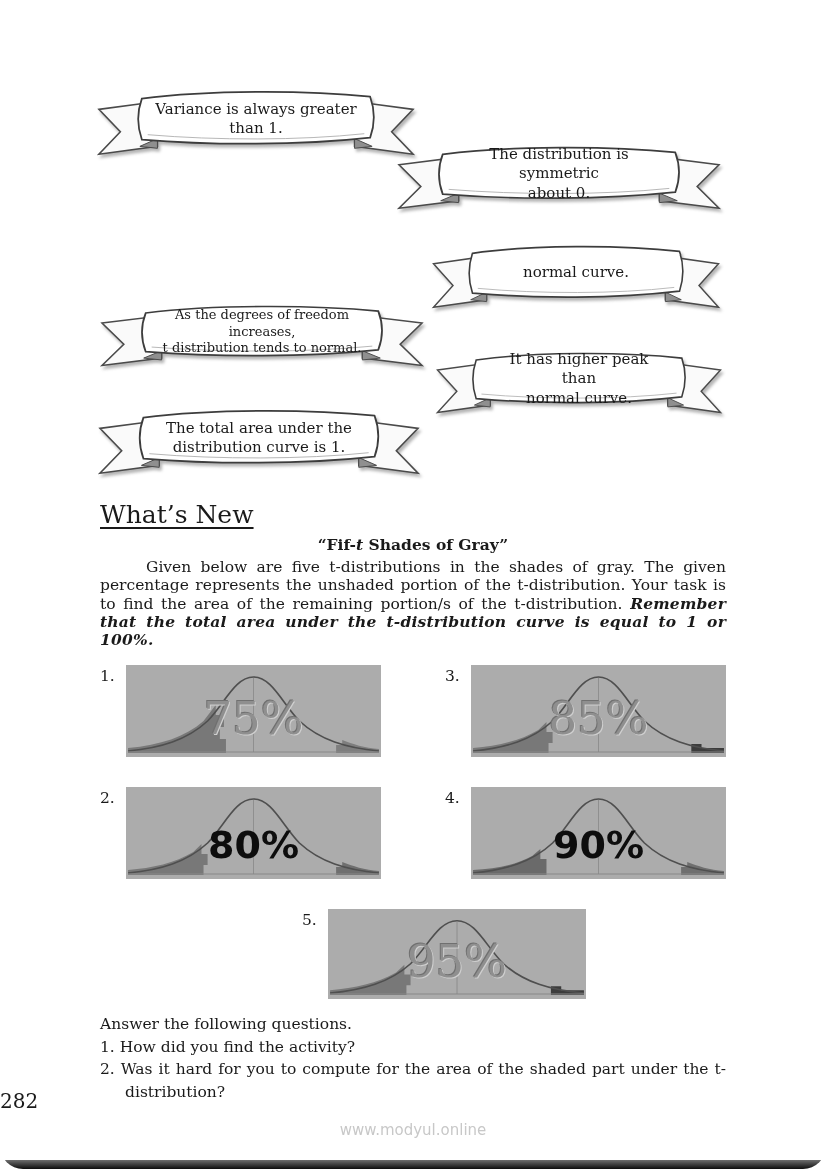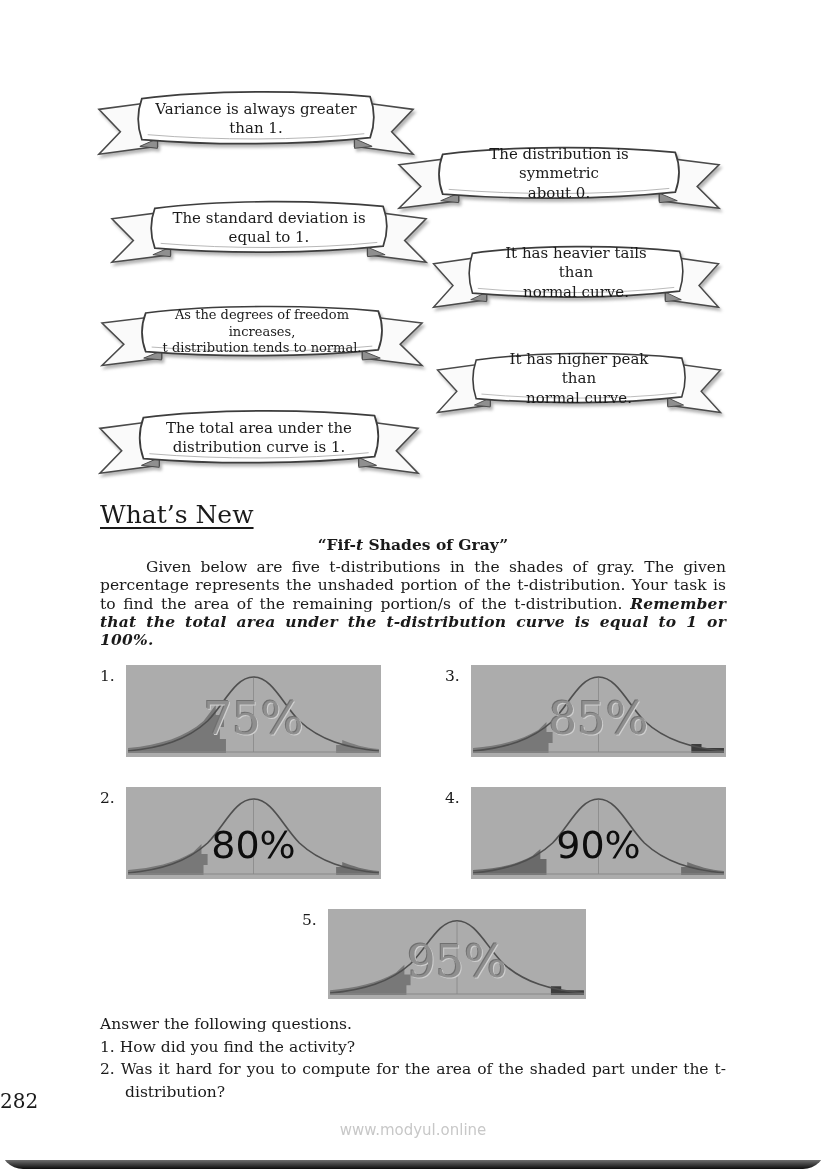--- a/index.html
+++ b/index.html
@@ -73,21 +73,21 @@
     display:flex; align-items:center; justify-content:center;
     padding-top:14px;
   }
   .pct-gray {
     font-family:"DejaVu Serif", serif;
     font-size:45px; color:#8f8f8f;
     text-shadow:1px 1px 0 #cfcfcf, -1px -1px 0 #707070;
   }
   .pct-black {
     font-family:"DejaVu Sans", sans-serif;
-    font-weight:400; font-size:38px; color:#0d0d0d;
+    font-weight:700; font-size:38px; color:#0d0d0d;
     padding-top:24px;
   }
 
   
   .questions { font-size:15.5px; line-height:1.45; margin-top:2px; }
   .questions .q { text-align:justify; }
   .questions .hang { padding-left:25px; text-indent:-25px; }
 
   
   .page-number {
@@ -137,36 +137,26 @@
     <div class="banner b2">
       <svg class="ribbon" viewBox="0 0 330 76" preserveAspectRatio="none">
           <use href="#ribbon-shape"></use>
         </svg>
       <div class="btext">
         <span>The distribution is symmetric</span>
         <span>about 0.</span>
       </div>
     </div>
 
-    <div class="banner b3">
-      <svg class="ribbon" viewBox="0 0 330 76" preserveAspectRatio="none">
-          <use href="#ribbon-shape"></use>
-        </svg>
-      <div class="btext">
-        <span>The standard deviation is</span>
-        <span>equal to 1.</span>
-      </div>
-    </div>
 
     <div class="banner b4">
       <svg class="ribbon" viewBox="0 0 330 76" preserveAspectRatio="none">
           <use href="#ribbon-shape"></use>
         </svg>
       <div class="btext">
-        <span>It has heavier tails than</span>
         <span>normal curve.</span>
       </div>
     </div>
 
     <div class="banner b5">
       <svg class="ribbon" viewBox="0 0 330 76" preserveAspectRatio="none">
           <use href="#ribbon-shape"></use>
         </svg>
       <div class="btext">
         <span>As the degrees of freedom increases,</span>

